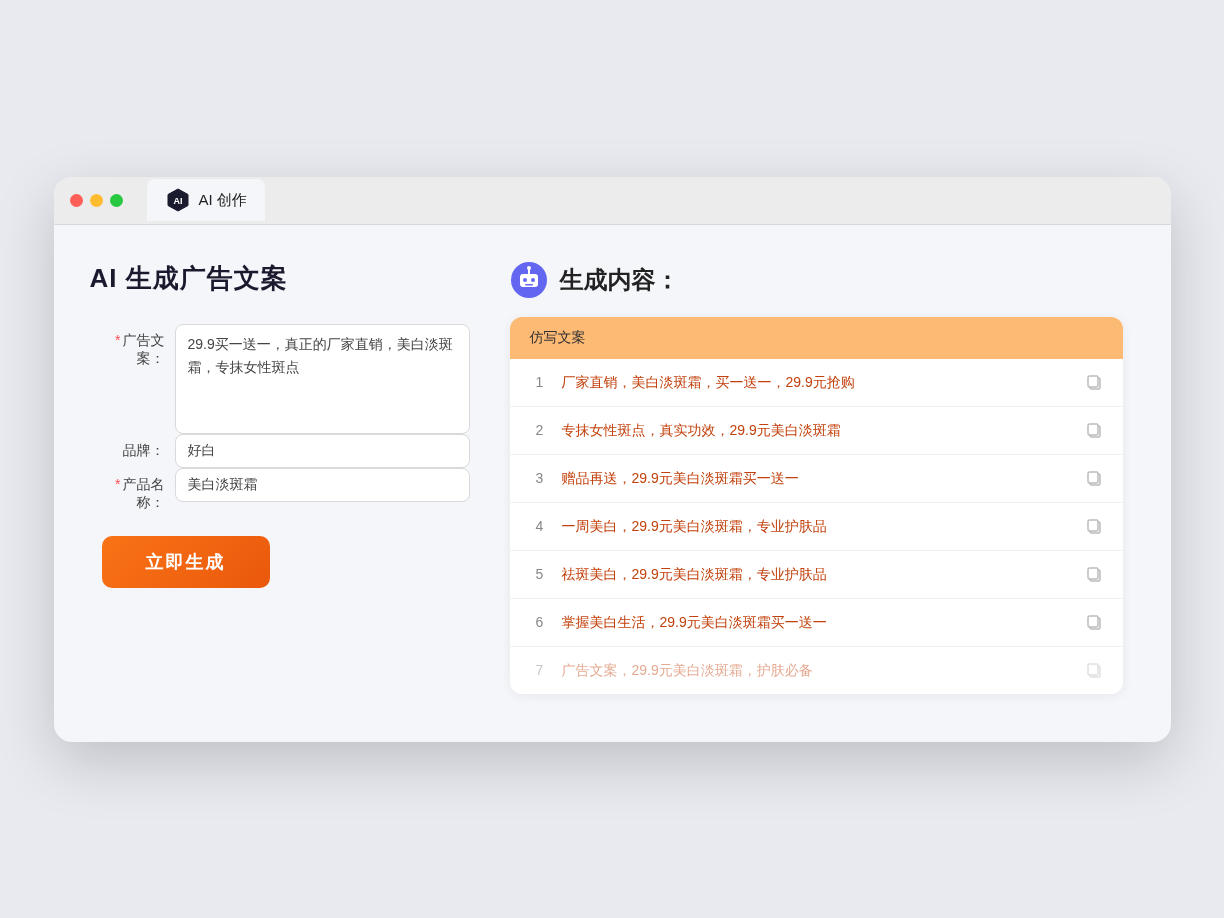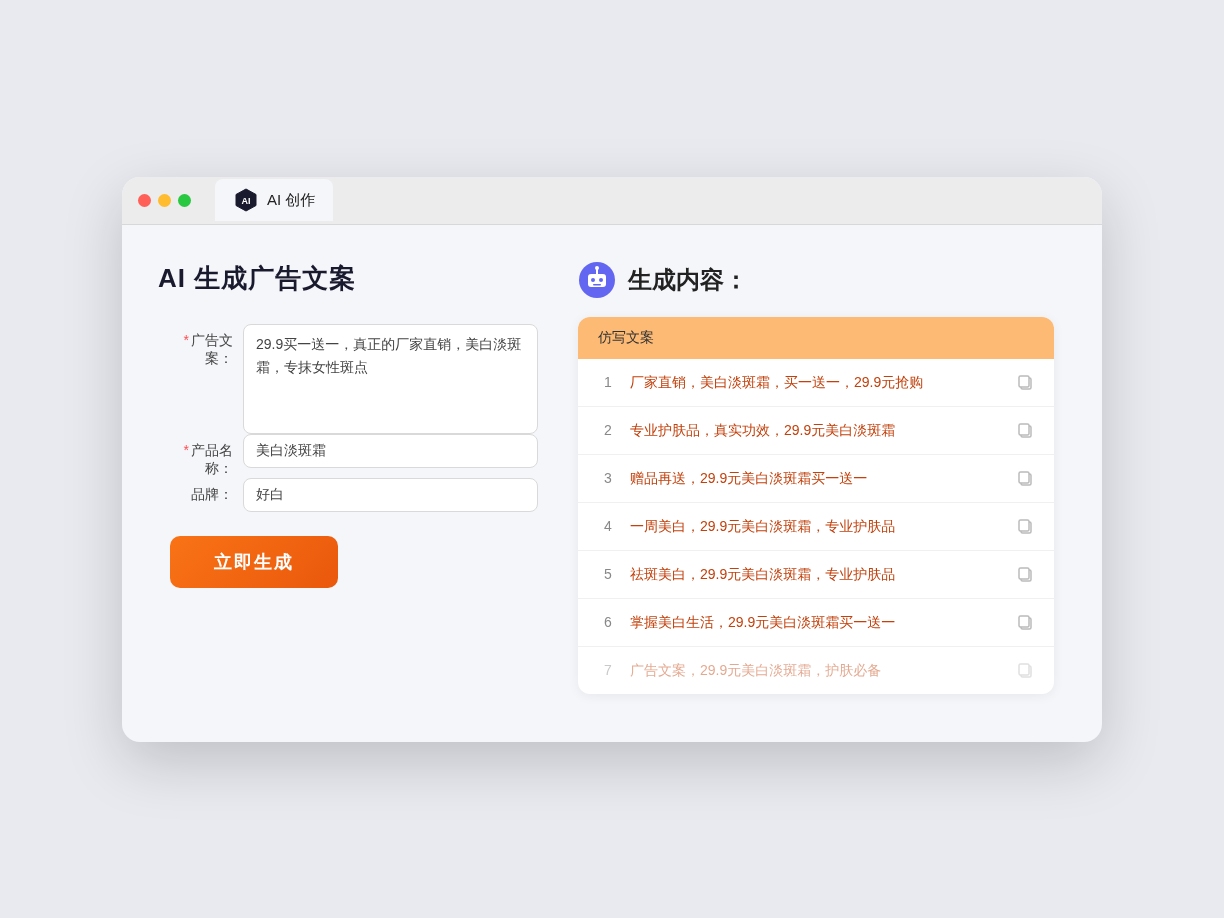--- a/index.html
+++ b/index.html
@@ -5,21 +5,21 @@
     * { box-sizing: border-box; margin: 0; padding: 0; }
     body {
       background: #e8eaf0;
       min-height: 918px;
       display: flex;
       align-items: center;
       justify-content: center;
       font-family: -apple-system, 'PingFang SC', 'Microsoft YaHei', sans-serif;
     }
     .window {
-      width: 980px;
+      width: 1117px;
       background: #f5f6fa;
       border-radius: 18px;
       box-shadow: 0 20px 60px rgba(0,0,0,0.18);
       overflow: hidden;
     }
     .titlebar {
       background: #ececec;
       height: 48px;
       display: flex;
       align-items: center;
@@ -213,34 +213,34 @@
       <div class="form-row">
         <label class="form-label">
           <span class="required-star">*</span><span>广告文案：</span>
         </label>
         <textarea class="form-input" style="">29.9买一送一，真正的厂家直销，美白淡斑霜，专抹女性斑点</textarea>
       </div>
 
       
       <div class="form-row">
         <label class="form-label">
+          <span>品牌：</span>
+        </label>
+        <input type="text" class="form-input" value="好白" style="">
+      </div>
+
+      
+      <div class="form-row">
+        <label class="form-label">
           <span class="required-star">*</span><span>产品名称：</span>
         </label>
         <input type="text" class="form-input" value="美白淡斑霜" style="">
       </div>
 
       
-      <div class="form-row">
-        <label class="form-label">
-          <span>品牌：</span>
-        </label>
-        <input type="text" class="form-input" value="好白" style="">
-      </div>
-
-      
       <button class="generate-btn">立即生成</button>
     </div>
 
     <div class="right-panel">
       <div class="right-header">
 
         <svg class="robot-icon" viewBox="0 0 38 38" fill="none" xmlns="http://www.w3.org/2000/svg">
           <circle cx="19" cy="19" r="18" fill="#6366f1"></circle>
 
           <rect x="10" y="13" width="18" height="13" rx="3" fill="white"></rect>
@@ -263,21 +263,21 @@
           <span class="row-num">1</span>
           <span class="row-text">厂家直销，美白淡斑霜，买一送一，29.9元抢购</span>
           <svg class="copy-icon" viewBox="0 0 18 18" fill="none" xmlns="http://www.w3.org/2000/svg">
             <rect x="5" y="5" width="10" height="11" rx="1.5" stroke="#bbb" stroke-width="1.5"></rect>
             <rect x="3" y="3" width="10" height="11" rx="1.5" fill="white" stroke="#bbb" stroke-width="1.5"></rect>
           </svg>
         </div>
 
         <div class="result-row">
           <span class="row-num">2</span>
-          <span class="row-text">专业护肤品，真实功效，29.9元美白淡斑霜</span>
+          <span class="row-text">专抹女性斑点，真实功效，29.9元美白淡斑霜</span>
           <svg class="copy-icon" viewBox="0 0 18 18" fill="none" xmlns="http://www.w3.org/2000/svg">
             <rect x="5" y="5" width="10" height="11" rx="1.5" stroke="#bbb" stroke-width="1.5"></rect>
             <rect x="3" y="3" width="10" height="11" rx="1.5" fill="white" stroke="#bbb" stroke-width="1.5"></rect>
           </svg>
         </div>
 
         <div class="result-row">
           <span class="row-num">3</span>
           <span class="row-text">赠品再送，29.9元美白淡斑霜买一送一</span>
           <svg class="copy-icon" viewBox="0 0 18 18" fill="none" xmlns="http://www.w3.org/2000/svg">

